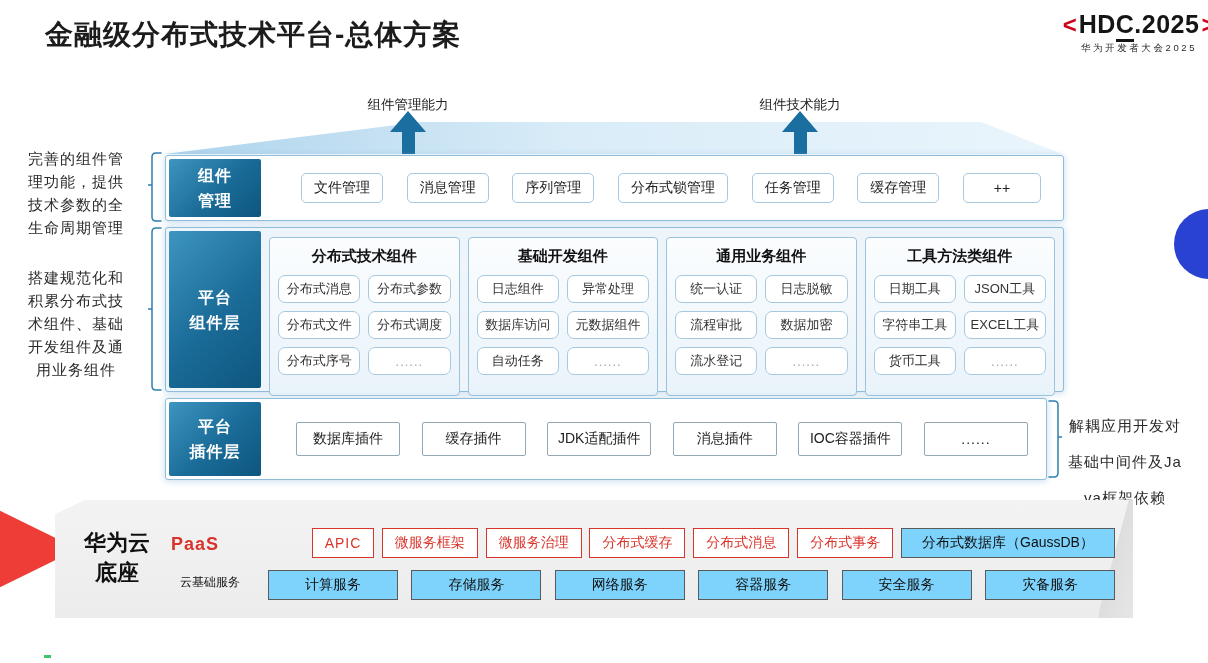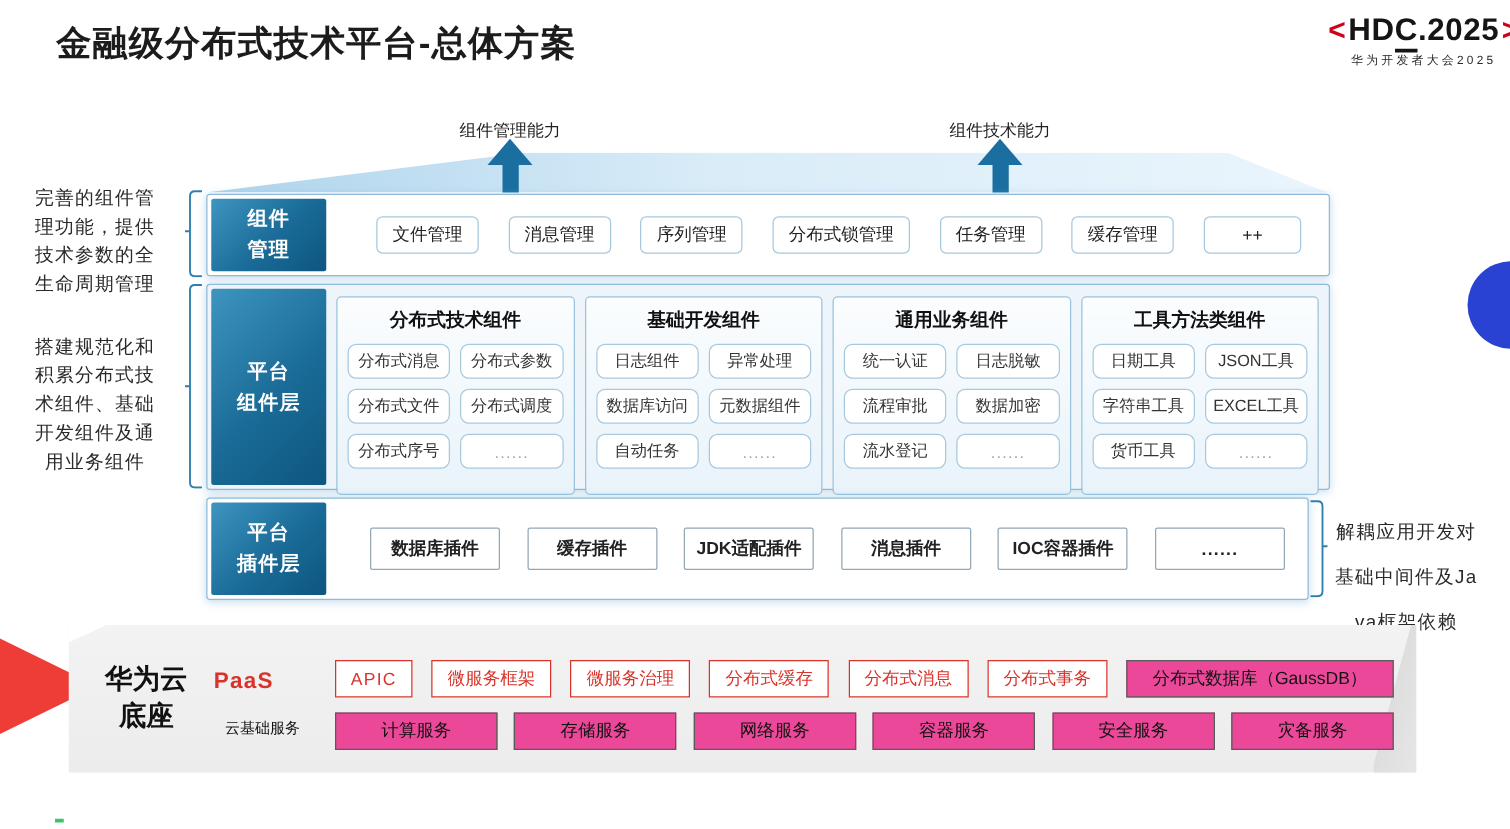--- a/index.html
+++ b/index.html
@@ -59,42 +59,42 @@
          padding:5px 8px 20px;}
   .group-title{font-size:15px;font-weight:bold;color:#111;text-align:center;margin:4px 0 9px;}
   .group-grid{display:grid;grid-template-columns:1fr 1fr;column-gap:8px;row-gap:8px;}
   .cell{border:1.1px solid #a6c9e0;border-radius:7px;background:#fff;height:26px;font-size:13px;color:#333;
         display:flex;align-items:center;justify-content:center;}
   .muted{color:#a6a6a6;letter-spacing:1px;}
 
   .row3-items{position:absolute;left:130px;right:18px;top:23px;height:34px;
               display:flex;justify-content:space-between;align-items:center;}
   .boxg{border:1.2px solid #93a7b5;border-radius:2px;background:#fff;font-size:14px;color:#222;
-        height:34px;display:flex;align-items:center;justify-content:center;min-width:104px;padding:0 8px;box-sizing:border-box;font-weight:bold;}
+        height:34px;display:flex;align-items:center;justify-content:center;min-width:104px;padding:0 8px;box-sizing:border-box;}
 
   
   .band{left:55px;top:500px;width:1078px;height:118px;background:linear-gradient(180deg,#f3f3f3,#ececec);}
   .band::before{content:"";position:absolute;left:0;top:0;width:30px;height:14px;background:#fff;
                 clip-path:polygon(0 0,100% 0,0 100%);}
   .band::after{content:"";position:absolute;right:0;top:0;width:34px;height:100%;
                background:linear-gradient(105deg,rgba(0,0,0,0) 45%,#dedede 46%,#e6e6e6 100%);}
   .chevron{left:-26px;top:498px;width:104px;height:102px;background:#ee3c37;
            clip-path:polygon(0 0,100% 50%,0 100%);}
   .hw-label{left:84px;top:528px;width:66px;font-size:22px;font-weight:bold;line-height:30px;
             text-align:center;color:#111;}
   .paas-label{left:150px;top:534px;width:90px;text-align:center;font-size:18px;font-weight:bold;
               color:#d9342b;letter-spacing:1px;}
   .cloud-label{left:150px;top:574px;width:90px;text-align:right;font-size:12px;color:#111;}
   .paas-row{left:268px;top:528px;width:847px;height:30px;display:flex;justify-content:space-between;}
   .cloud-row{left:268px;top:570px;width:847px;height:30px;display:flex;justify-content:space-between;}
   .boxr{border:1.5px solid #d9342b;background:#fff;color:#d9342b;font-size:14px;height:30px;
         display:flex;align-items:center;justify-content:center;box-sizing:border-box;}
-  .boxk{border:1.5px solid #5a5a5a;background:#ec4899;color:#111;font-size:14px;height:30px;
+  .boxk{border:1.5px solid #5a5a5a;background:#7dd3fc;color:#111;font-size:14px;height:30px;
         display:flex;align-items:center;justify-content:center;box-sizing:border-box;}
-  .w-apic{width:62px;letter-spacing:1px;} .w-paas{width:96px;} .w-db{width:214px;} .w-cloud{width:130px;}
+  .w-apic{width:62px;letter-spacing:1px;margin-left:44px;} .w-paas{width:96px;} .w-db{width:214px;} .w-cloud{width:130px;}
 
   .blue-circle{left:1174px;top:209px;width:70px;height:70px;border-radius:50%;background:#2942d2;}
   .green-dash{left:44px;top:655px;width:7px;height:3px;background:#3ec46d;}
 </style>
 </head>
 <body>
 
 <div class="canvas">
 
   <div class="abs page-title">金融级分布式技术平台-总体方案</div>

